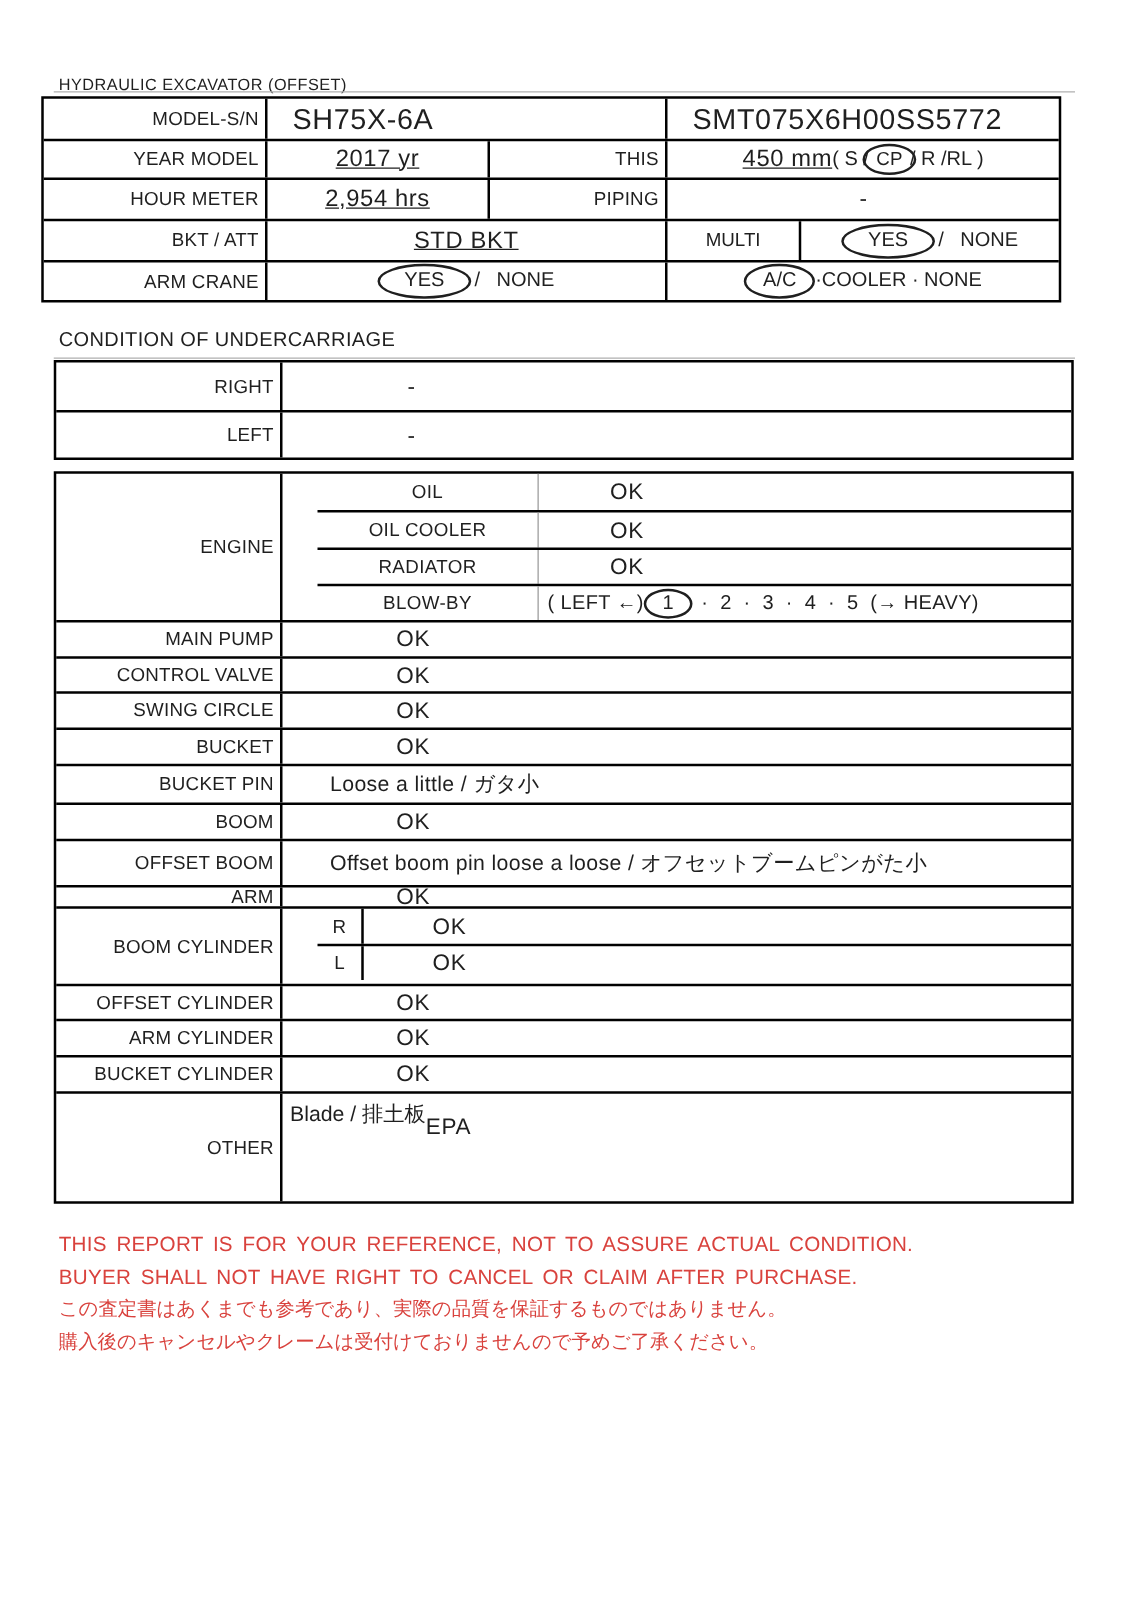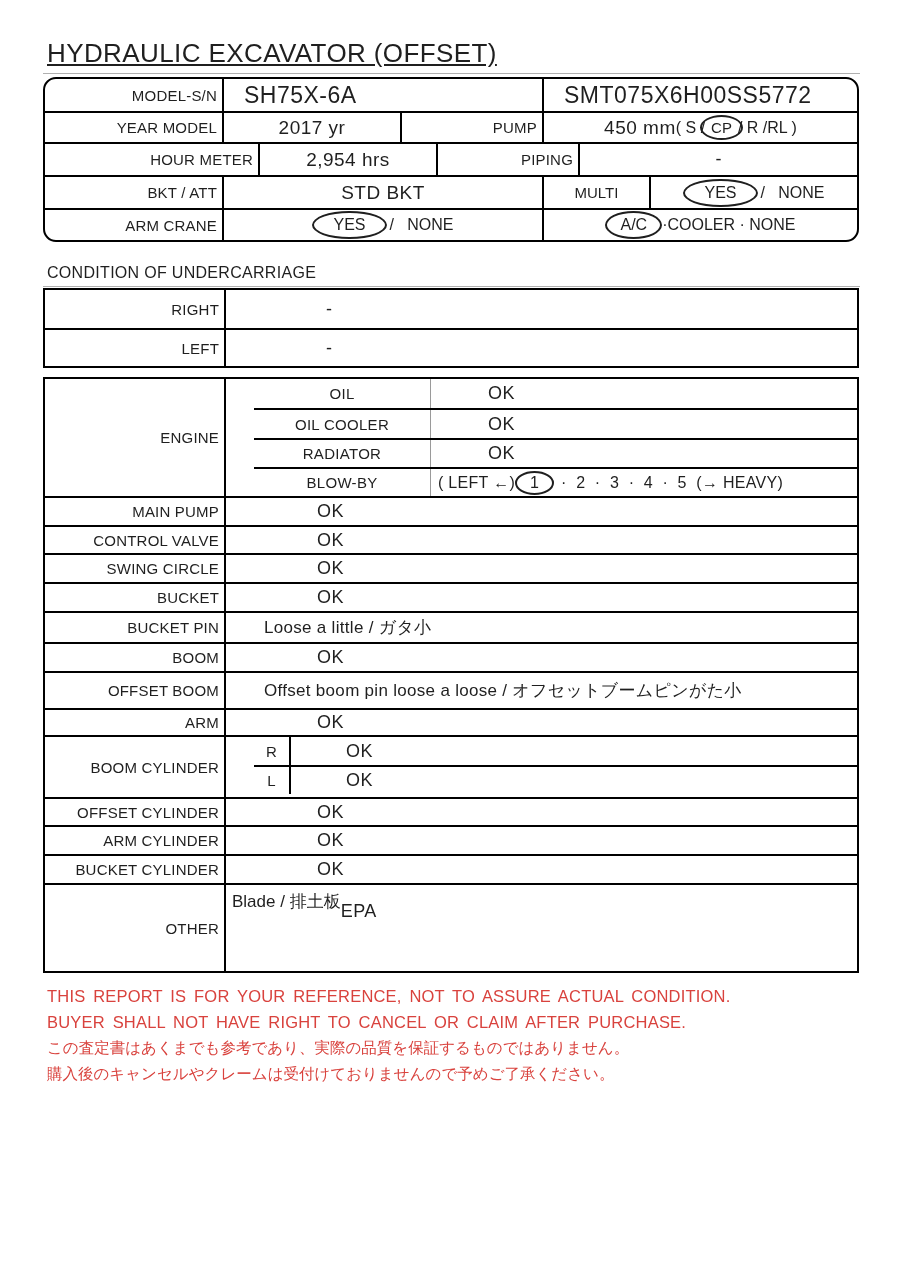--- a/index.html
+++ b/index.html
@@ -8,40 +8,40 @@
     --red:#d9423d;
     --lightline:#b0b0b0;
     --graysep:#9a9a9a;
   }
   html,body{margin:0;padding:0;background:#ffffff;}
   .page{
     position:relative;width:905px;height:1280px;background:#ffffff;overflow:hidden;
     font-family:"Liberation Sans","DejaVu Sans",sans-serif;color:var(--text);
   }
   .title{
-    position:absolute;left:47px;top:38px;font-size:26px;letter-spacing:0.4px;white-space:nowrap;text-decoration:underline;
+    position:absolute;left:47px;top:60px;font-size:13px;letter-spacing:0.4px;white-space:nowrap;
   }
   .thinline{position:absolute;left:43px;width:817px;height:1px;background:var(--lightline);}
   .sec-heading{
     position:absolute;left:47px;top:264px;font-size:16px;letter-spacing:0.3px;white-space:nowrap;
   }
   
   .t{position:absolute;border:2px solid var(--border);box-sizing:border-box;background:#fff;}
   .tr{display:flex;box-sizing:border-box;border-top:2px solid var(--border);}
   .tr:first-child{border-top:none;}
   .td{
     box-sizing:border-box;border-left:2px solid var(--border);
     display:flex;align-items:center;overflow:hidden;white-space:nowrap;
   }
   .td:first-child{border-left:none;}
   .flex1{flex:1;}
   .lbl{justify-content:flex-end;padding-right:5px;font-size:15px;letter-spacing:0.2px;}
   .ctr{justify-content:center;}
   .big{font-size:23px;padding-left:20px;letter-spacing:0.5px;}
-  .med{font-size:19px;letter-spacing:0.5px;}
+  .med{font-size:19px;letter-spacing:0.5px;text-decoration:underline;}
   .sm{font-size:16px;}
   .val{font-size:18px;padding-left:91px;letter-spacing:0.5px;}
   .val-note{font-size:17px;padding-left:38px;letter-spacing:0.3px;}
   .dash{font-size:18px;padding-left:100px;}
   
   .vcol{display:flex;flex-direction:column;box-sizing:border-box;border-left:2px solid var(--border);padding-left:28px;}
   .vrow{display:flex;box-sizing:border-box;border-top:2px solid var(--border);}
   .vrow:first-child{border-top:none;}
   .vrow .td:first-child{border-left:none;}
   .sub{font-size:15px;letter-spacing:0.3px;}
@@ -70,39 +70,39 @@
   .fl.jp{font-size:15.5px;line-height:26px;}
 </style>
 </head>
 <body>
 
 <div class="page">
 
   <div class="title">HYDRAULIC EXCAVATOR (OFFSET)</div>
   <div class="thinline" style="top:73px"></div>
 
-  <div class="t" style="left:43px;top:77px;width:816px;border-radius:13px;">
+  <div class="t" style="left:33px;top:77px;width:816px;">
     <div class="tr" style="height:32px">
       <div class="td lbl" style="width:177px">MODEL-S/N</div>
       <div class="td big" style="width:320px">SH75X-6A</div>
       <div class="td big flex1">SMT075X6H00SS5772</div>
     </div>
     <div class="tr" style="height:31px">
       <div class="td lbl" style="width:177px">YEAR MODEL</div>
       <div class="td med ctr" style="width:178px">2017 yr</div>
-      <div class="td lbl" style="width:142px">PUMP</div>
+      <div class="td lbl" style="width:142px">THIS</div>
       <div class="td ctr flex1">
         <span class="med pre">450 mm</span>
         <span class="sm pre">( S /</span>
         <span class="circ c-cp">CP</span>
         <span class="sm pre">/ R /RL )</span>
       </div>
     </div>
     <div class="tr" style="height:33px">
-      <div class="td lbl" style="width:213px">HOUR METER</div>
+      <div class="td lbl" style="width:177px">HOUR METER</div>
       <div class="td med ctr" style="width:178px">2,954 hrs</div>
       <div class="td lbl" style="width:142px">PIPING</div>
       <div class="td ctr flex1" style="font-size:18px">-</div>
     </div>
     <div class="tr" style="height:33px">
       <div class="td lbl" style="width:177px">BKT / ATT</div>
       <div class="td med ctr" style="width:320px">STD BKT</div>
       <div class="td ctr" style="width:107px;font-size:15px">MULTI</div>
       <div class="td ctr flex1">
         <span class="circ c-yes">YES</span>
@@ -184,21 +184,21 @@
       <div class="td val-note flex1">Loose a little / ガタ小</div>
     </div>
     <div class="tr" style="height:29px">
       <div class="td lbl" style="width:179px">BOOM</div>
       <div class="td val flex1">OK</div>
     </div>
     <div class="tr" style="height:37px">
       <div class="td lbl" style="width:179px">OFFSET BOOM</div>
       <div class="td val-note flex1">Offset boom pin loose a loose / オフセットブームピンがた小</div>
     </div>
-    <div class="tr" style="height:27px">
+    <div class="tr" style="height:17px">
       <div class="td lbl" style="width:179px">ARM</div>
       <div class="td val flex1">OK</div>
     </div>
 
     <div class="tr" style="height:62px">
       <div class="td lbl" style="width:179px">BOOM CYLINDER</div>
       <div class="vcol flex1">
         <div class="vrow" style="height:28px">
           <div class="td rl" style="width:35px">R</div>
           <div class="td cyl-val flex1">OK</div>

